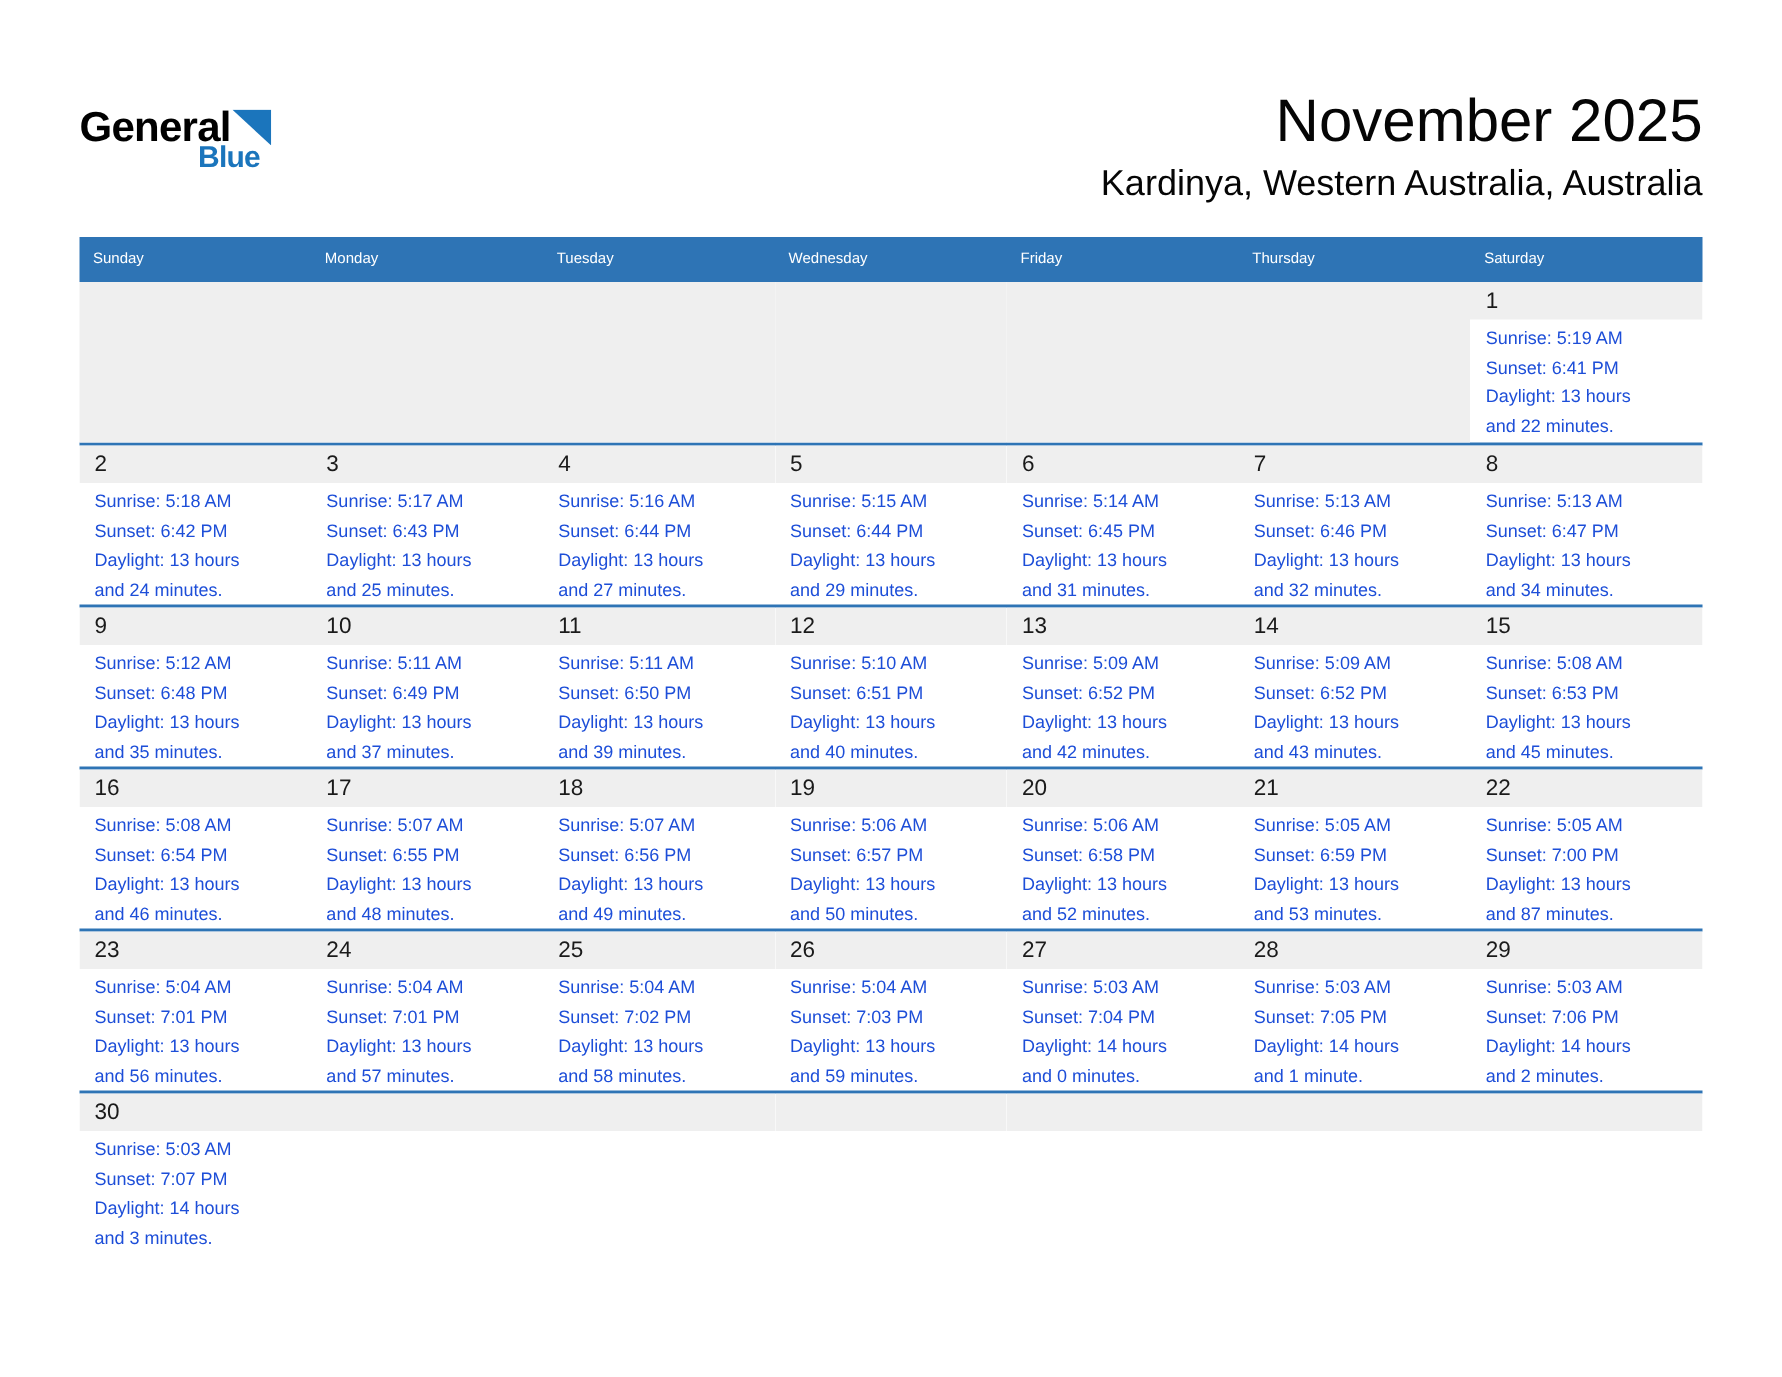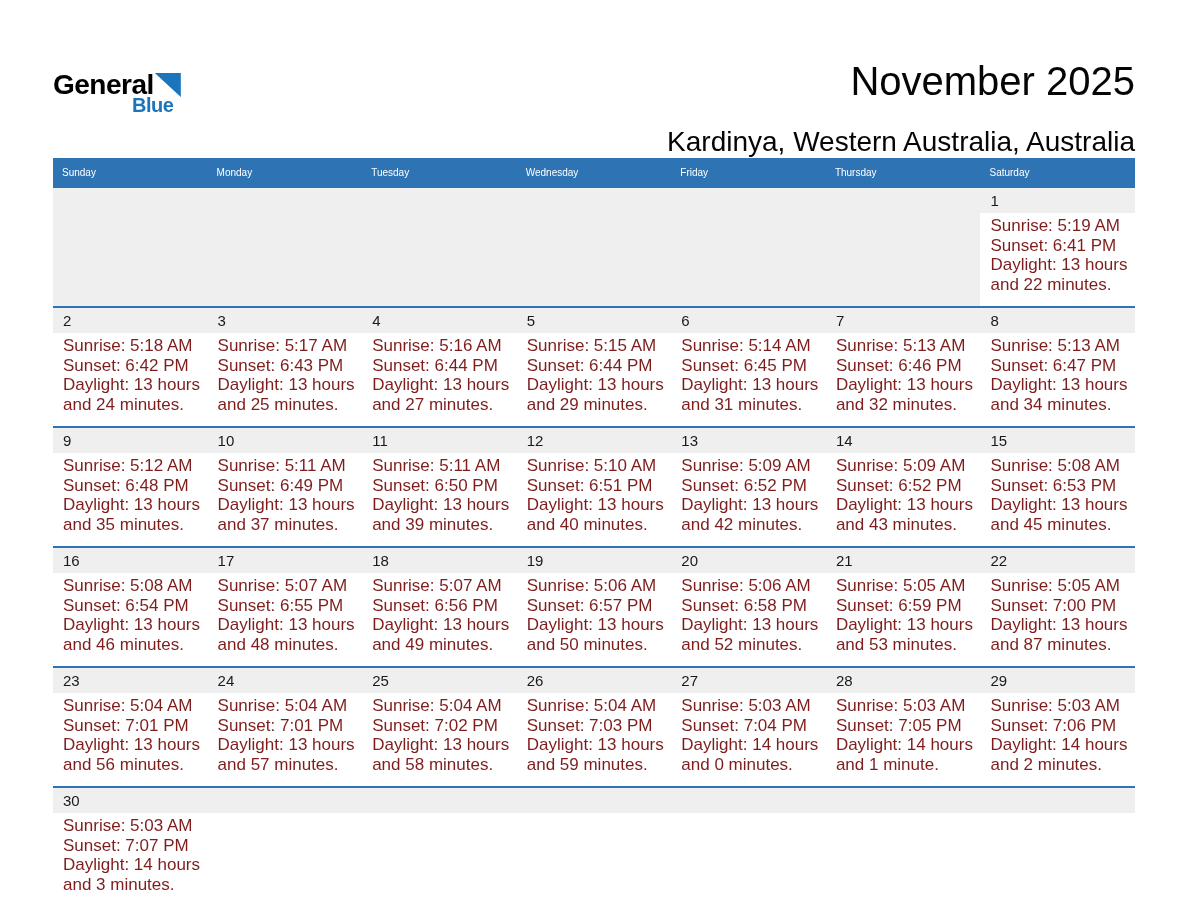--- a/index.html
+++ b/index.html
@@ -41,21 +41,21 @@
     font-size: 20px;
     font-weight: 700;
     letter-spacing: -0.5px;
     color: var(--accent);
     line-height: 1;
     margin-left: 79px;
     margin-top: -4px;
   }
   .titles { text-align: right; padding-top: 2px; }
   .title { font-size: 40px; font-weight: 400; color: #050505; line-height: 1.1; }
-  .subtitle { font-size: 28px; font-weight: 400; color: #050505; margin-top: 23px; }
+  .subtitle { font-size: 24px; font-weight: 400; color: #050505; margin-top: 6px; }
   
   .weekday-row {
     display: flex;
     background: var(--blue);
     height: 30px;
   }
   .weekday {
     flex: 1 1 0;
     color: #ffffff;
     font-size: 10px;
@@ -76,24 +76,24 @@
   .day-cell.empty-full { background: var(--gray); }
   .strip {
     height: 25px;
     background: var(--gray);
     font-size: 15px;
     color: #1a1a1a;
     padding: 4px 0 0 10px;
     line-height: 1.2;
   }
   .cellbody {
-    padding: 3px 6px 12px 10px;
-    font-size: 17px;
+    padding: 3px 6px 0 10px;
+    font-size: 12px;
     line-height: 19.5px;
-    color: #7f1d1d;
+    color: #1d4ed8;
   }
   .line { white-space: nowrap; }
 </style>
 </head>
 <body>
 
 <div class="page">
 
   <div class="top">
     <div class="logo">

